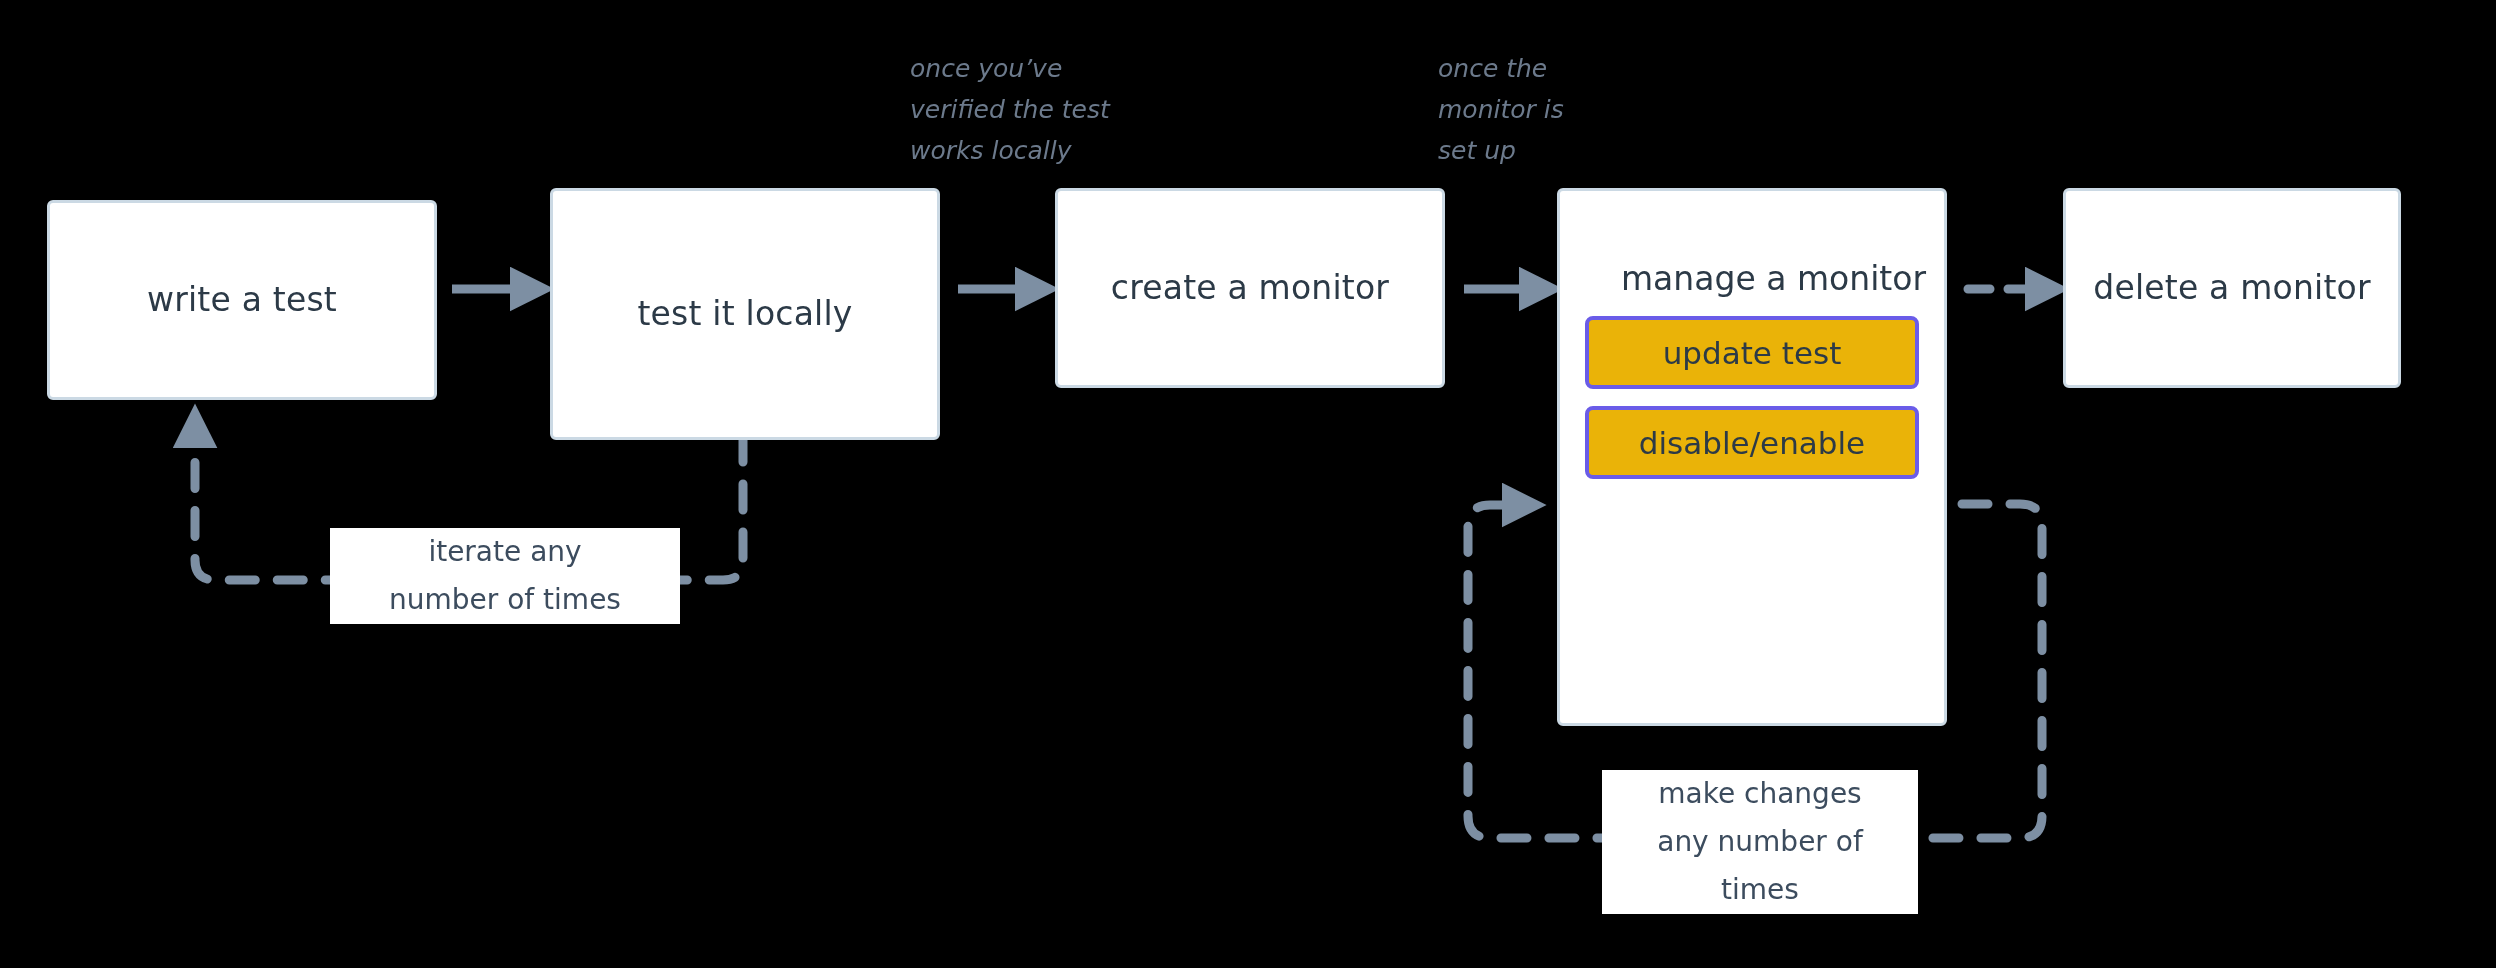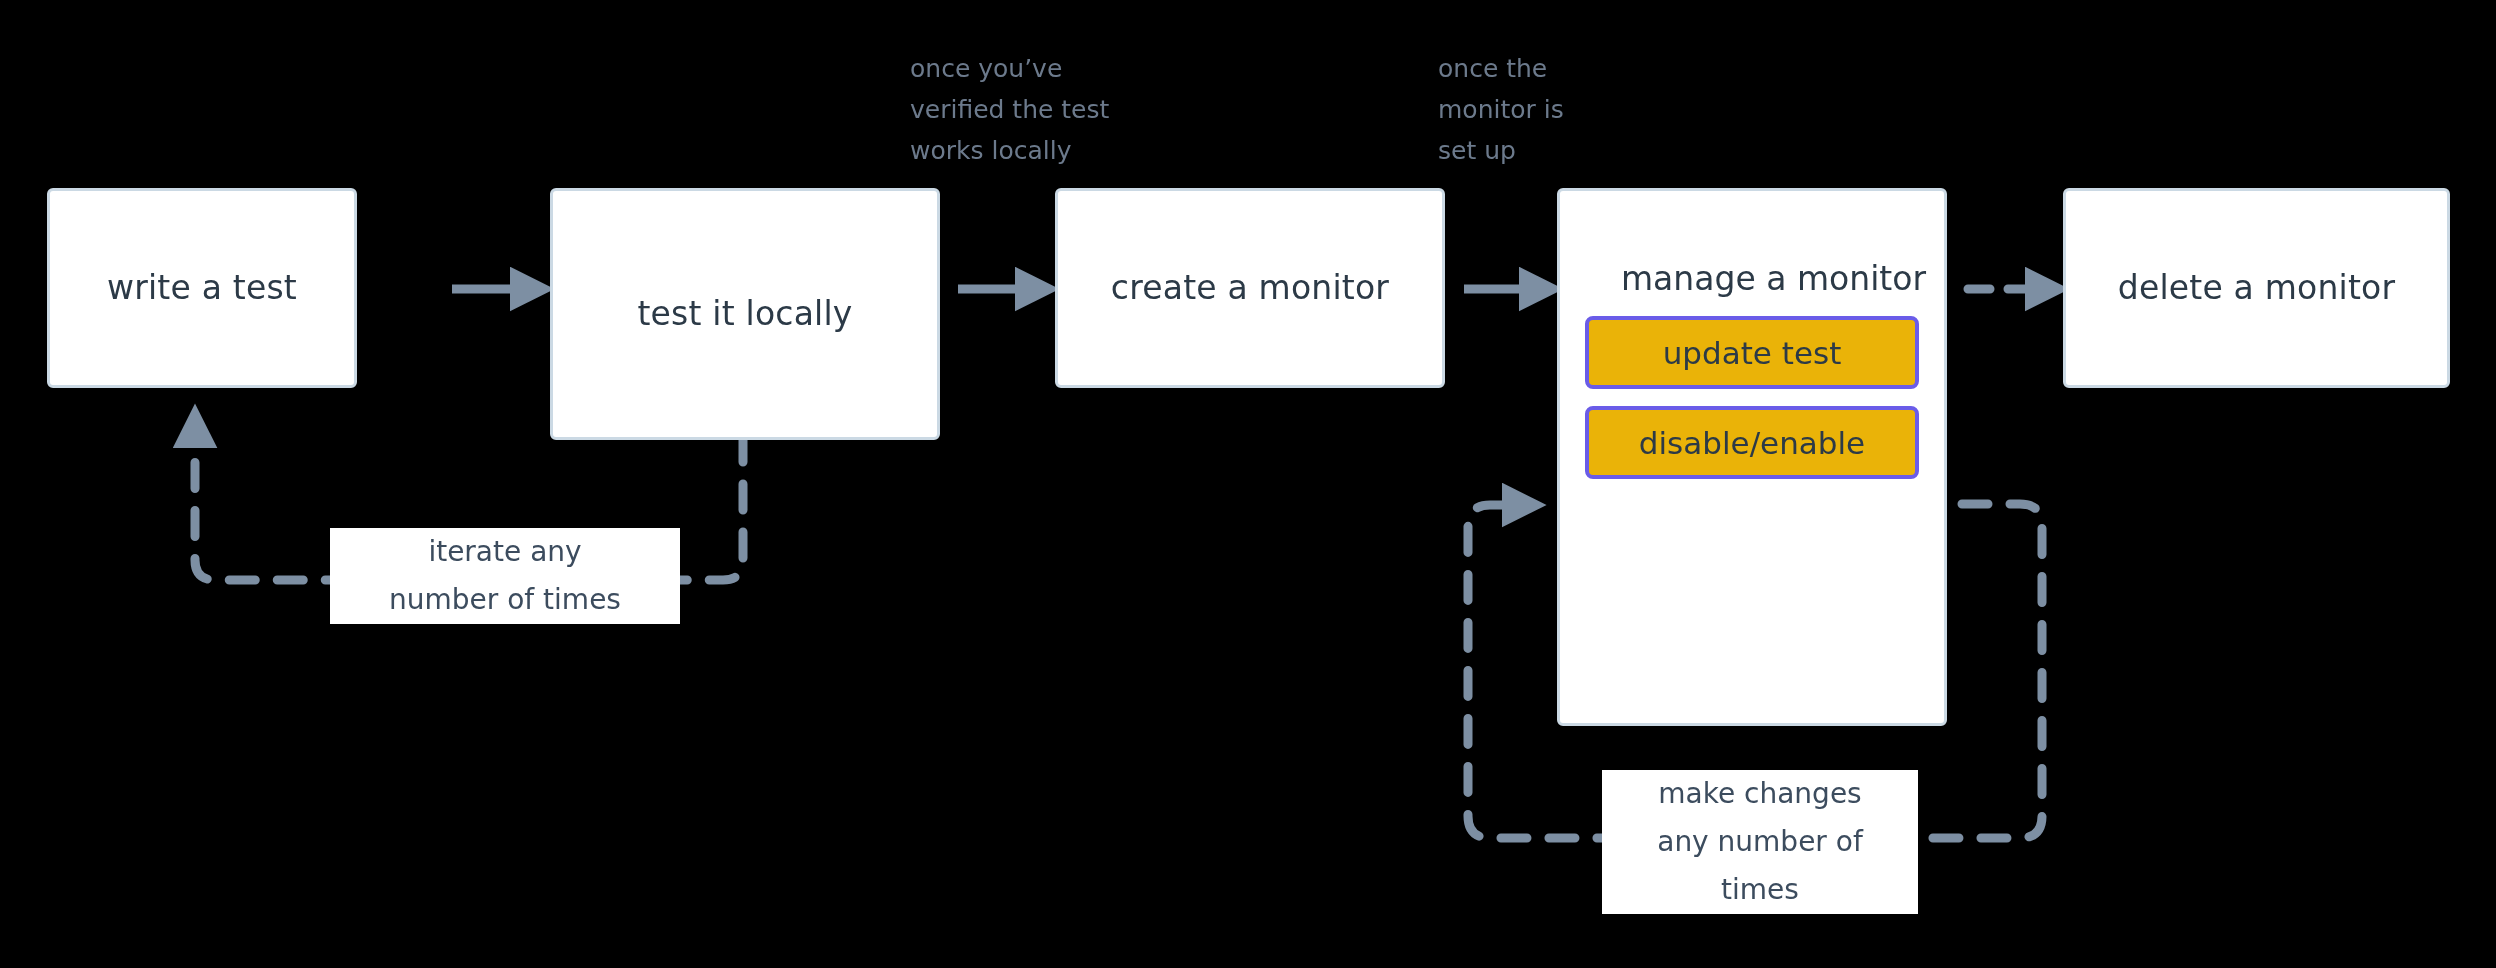--- a/index.html
+++ b/index.html
@@ -82,20 +82,21 @@
   .sub-label {
     font-size: 31px;
     color: #2C3A47;
     white-space: nowrap;
   }
 
   
   .annot {
     position: absolute;
     font-family: "DejaVu Sans", sans-serif;
+    font-style: italic;
     font-size: 25px;
     line-height: 41px;
     color: #6C7A8C;
     white-space: pre-line;
   }
   .loop-label {
     position: absolute;
     font-family: "DejaVu Sans", sans-serif;
     font-size: 28px;
     line-height: 48px;
@@ -137,21 +138,21 @@
 
     <g>
       <path d="M 743 388 L 743 560 Q 743 580 723 580 L 215 580 Q 195 580 195 560 L 195 425" fill="none" stroke="#7D8FA3" stroke-width="9" stroke-dasharray="26 22" stroke-linecap="round" marker-end="url(#arrowhead)"></path>
     </g>
 
     <g>
       <path d="M 1962 504 L 2020 504 Q 2042 504 2042 526 L 2042 816 Q 2042 838 2020 838 L 1490 838 Q 1468 838 1468 816 L 1468 527 Q 1468 505 1490 505 L 1525 505" fill="none" stroke="#7D8FA3" stroke-width="9" stroke-dasharray="26 22" stroke-linecap="round" marker-end="url(#arrowhead)"></path>
     </g>
   </svg>
 
-  <div class="node-box" style="left:47px; top:188px; width:310px; height:200px;">
+  <div class="node-box" style="left:47px; top:200px; width:390px; height:200px;">
     <span class="node-label">write a test</span>
   </div>
 
   <div class="node-box" style="left:550px; top:188px; width:390px; height:252px;">
     <span class="node-label">test it locally</span>
   </div>
 
   <div class="node-box" style="left:1055px; top:188px; width:390px; height:200px;">
     <span class="node-label">create a monitor</span>
   </div>
@@ -162,21 +163,21 @@
     <div class="sub-list">
       <div class="sub-box">
         <span class="sub-label">update test</span>
       </div>
       <div class="sub-box">
         <span class="sub-label">disable/enable</span>
       </div>
     </div>
   </div>
 
-  <div class="node-box" style="left:2063px; top:188px; width:387px; height:200px;">
+  <div class="node-box" style="left:2063px; top:188px; width:338px; height:200px;">
     <span class="node-label">delete a monitor</span>
   </div>
 
   <div class="annot" style="left:910px; top:48px;">once you’ve
 verified the test
 works locally</div>
 
   <div class="annot" style="left:1438px; top:48px;">once the
 monitor is
 set up</div>

